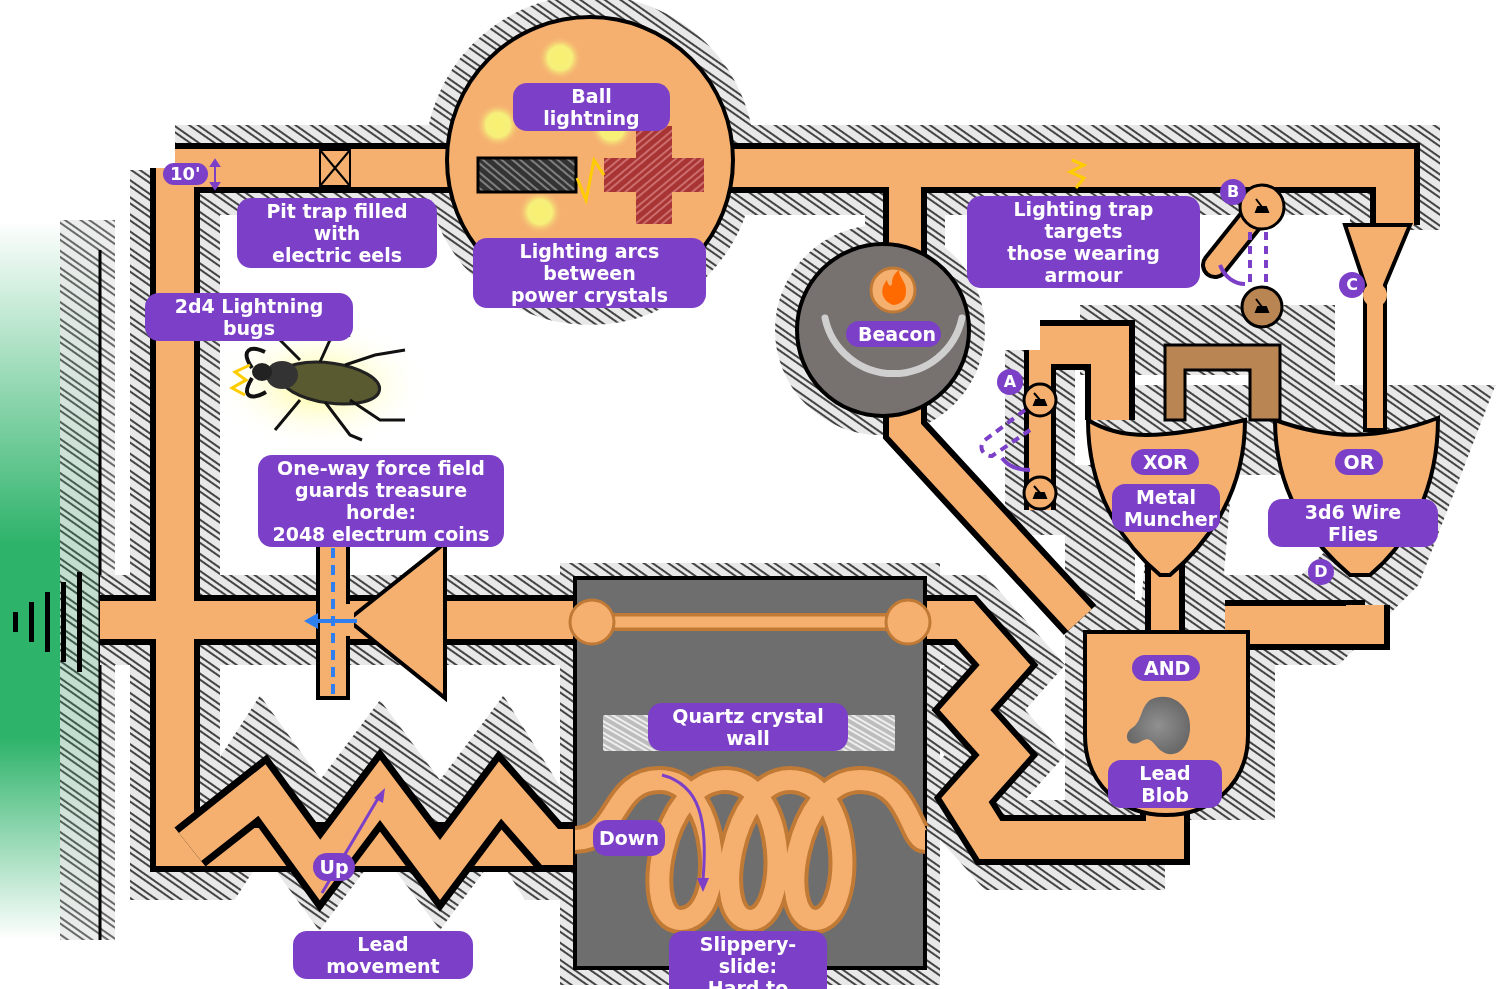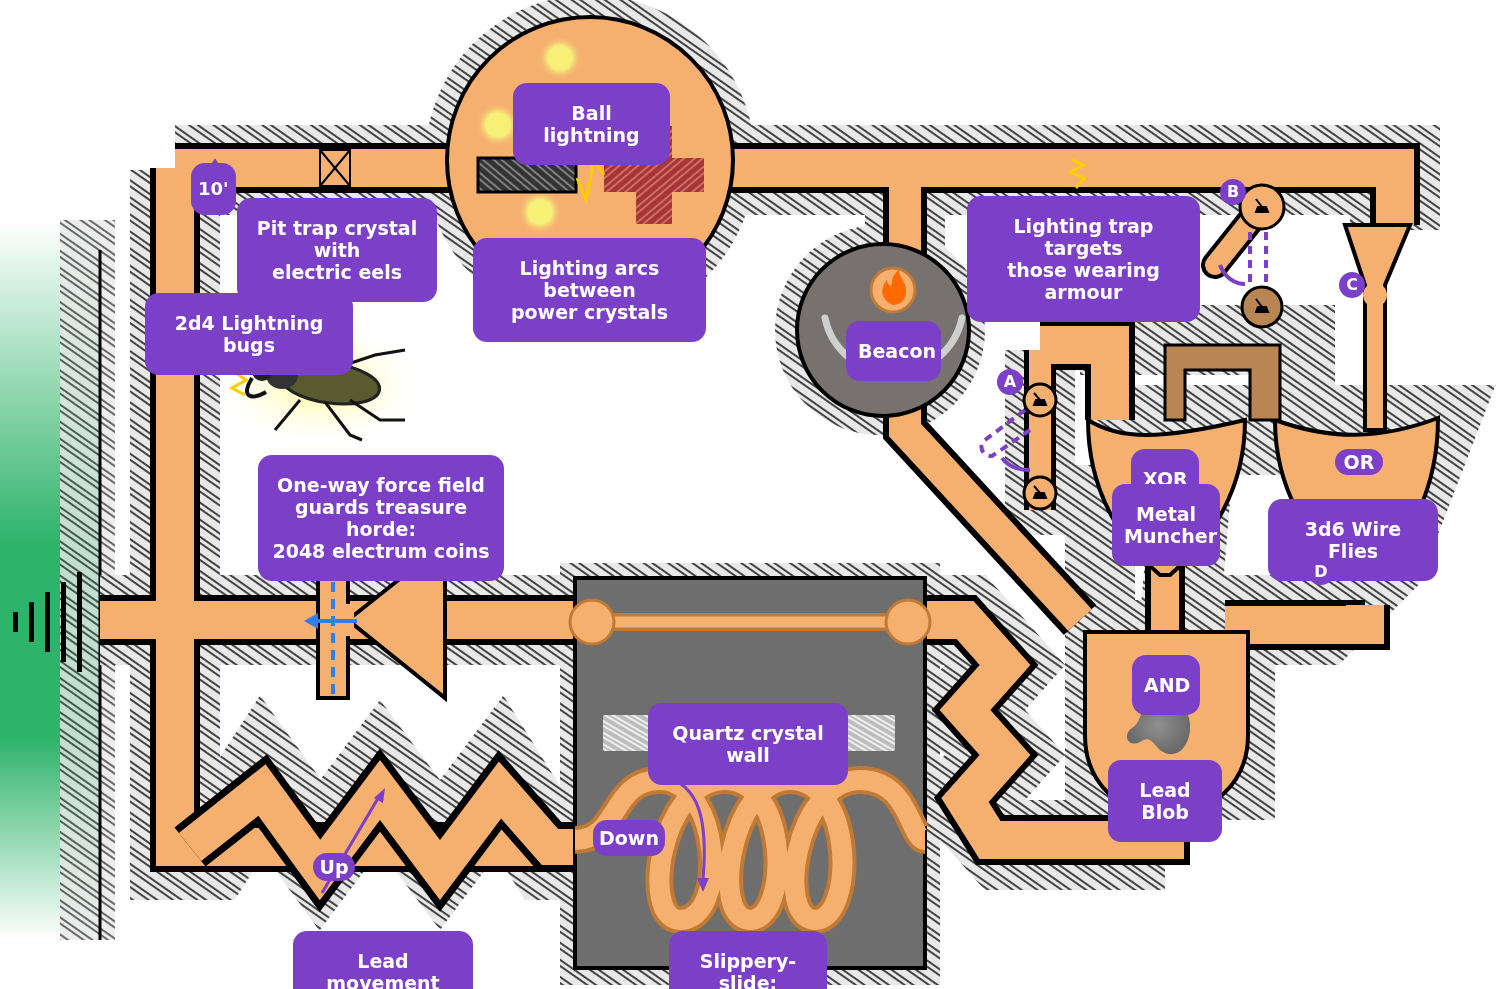--- a/index.html
+++ b/index.html
@@ -1,21 +1,21 @@
 <!DOCTYPE html>
 <html><head>
 <meta charset="utf-8">
 <style>
   html, body { margin: 0; padding: 0; background: #ffffff; }
   body { width: 1500px; height: 989px; overflow: hidden; position: relative; font-family: "DejaVu Sans", sans-serif; }
   #map { position: absolute; left: 0; top: 0; width: 1500px; height: 989px; }
   .label {
     position: absolute; background: #7b3fc8; color: #ffffff; border-radius: 14px;
     font-family: "DejaVu Sans", sans-serif; font-weight: bold; font-size: 19px; line-height: 22px;
-    text-align: center; padding: 19px 12px; white-space: pre-line; box-sizing: border-box;
+    text-align: center; padding: 2px 12px; white-space: pre-line; box-sizing: border-box;
   }
   .marker {
     position: absolute; width: 26px; height: 26px; border-radius: 50%; background: #7b3fc8; color: #fff;
     font-family: "DejaVu Sans", sans-serif; font-weight: bold; font-size: 16px; line-height: 26px; text-align: center;
   }
 </style>
 </head>
 <body>
 
 <svg id="map" viewBox="0 0 1500 989" xmlns="http://www.w3.org/2000/svg">
@@ -227,22 +227,22 @@
     <ellipse cx="320" cy="385" rx="110" ry="65" fill="url(#beetleGlow)"></ellipse>
     <ellipse cx="330" cy="383" rx="50" ry="20" fill="#5a5a30" stroke="#222" stroke-width="3" transform="rotate(8 330 383)"></ellipse>
     <ellipse cx="282" cy="375" rx="16" ry="14" fill="#333"></ellipse>
     <ellipse cx="262" cy="372" rx="10" ry="9" fill="#222"></ellipse>
     <path d="M252 368 C240 350 250 345 265 352 M252 378 C240 398 252 400 266 392" stroke="#111" stroke-width="4" fill="none"></path>
     <path d="M300 360 L280 340 M320 362 L330 340 L350 335 M345 365 L375 355 L405 350 M300 400 L275 430 M325 402 L350 435 L362 440 M350 400 L380 420 L405 420" stroke="#111" stroke-width="3" fill="none"></path>
     <path d="M250 365 L235 372 L246 380 L232 388 L245 395" fill="none" stroke="#ffcc00" stroke-width="3"></path>
   </g>
 </svg>
 
-<div class="label" style="left:163px;top:163px;padding:15px 7px;font-size:18px;margin-left:28px;">10'</div>
-<div class="label" style="left:237px;top:198px;width:200px;">Pit trap crystal with
+<div class="label" style="left:163px;top:163px;padding:0 7px;font-size:18px;">10'</div>
+<div class="label" style="left:237px;top:198px;width:200px;">Pit trap filled with
 electric eels</div>
 <div class="label" style="left:145px;top:293px;width:208px;text-align:center;">2d4 Lightning bugs</div>
 <div class="label" style="left:513px;top:83px;width:157px;">Ball lightning</div>
 <div class="label" style="left:473px;top:238px;width:233px;">Lighting arcs between
 power crystals</div>
 <div class="label" style="left:846px;top:321px;width:95px;">Beacon</div>
 <div class="label" style="left:967px;top:196px;width:233px;">Lighting trap targets
 those wearing armour</div>
 <div class="label" style="left:258px;top:455px;width:246px;">One-way force field
 guards treasure horde:

